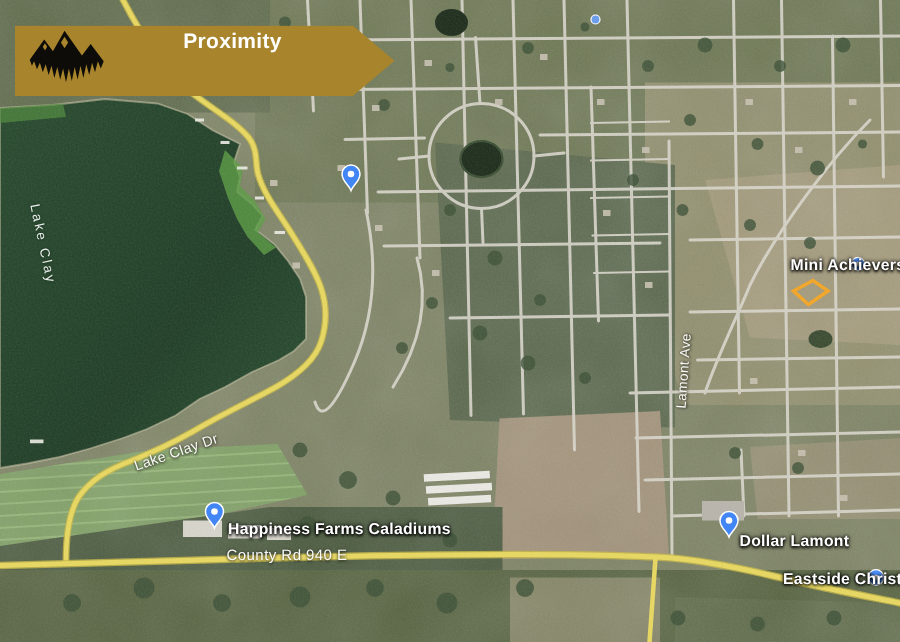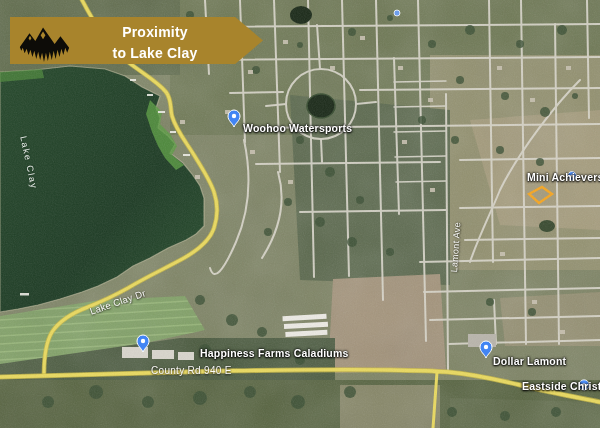--- a/index.html
+++ b/index.html
@@ -10,33 +10,33 @@
   
   .label{position:absolute;color:#fff;font-size:10.5px;font-weight:700;white-space:nowrap;
          letter-spacing:.2px;
          text-shadow:0 0 2px rgba(0,0,0,.95),0 0 3px rgba(0,0,0,.85),0 1px 2px rgba(0,0,0,.9);}
   .road-label{font-weight:400;font-size:10px;letter-spacing:.3px;opacity:.96;
          text-shadow:0 0 2px rgba(60,60,40,.9),0 1px 2px rgba(0,0,0,.7);}
   .water-label{font-weight:400;font-size:9px;letter-spacing:1.6px;opacity:.9;
          text-shadow:0 0 2px rgba(0,30,10,.8);}
   .lbl-woohoo{left:243px;top:122px;}
   .lbl-mini{left:527px;top:171px;}
-  .lbl-happiness{left:152px;top:347px;margin-left:48px;}
+  .lbl-happiness{left:152px;top:347px;}
   .lbl-dollar{left:493px;top:355px;}
   .lbl-eastside{left:522px;top:380px;}
   .lbl-county{left:151px;top:365px;}
   .lbl-lakeclaydr{left:90px;top:306px;transform:rotate(-19deg);transform-origin:0 50%;font-size:9.5px;}
   .lbl-lamont{left:449px;top:272px;transform:rotate(-86deg);transform-origin:0 0;font-size:9px;}
   .lbl-lakewater{left:28px;top:135px;transform:rotate(78deg);transform-origin:0 0;}
 
   
   .banner{position:absolute;left:10px;top:17px;width:253px;height:47px;
           background:#a8842c;
           clip-path:polygon(0 0,89% 0,100% 50%,89% 100%,0 100%);
-          display:flex;align-items:flex-end;}
+          display:flex;align-items:flex-start;}
   .banner-logo{width:58px;height:40px;margin-left:5px;flex:none;}
   .banner-text{flex:1;text-align:center;color:#fff;font-weight:700;font-size:14px;
                line-height:1.5;padding-right:26px;letter-spacing:.2px;}
 </style>
 </head>
 <body>
 
 <div class="screen">
 
   <svg class="map-svg" viewBox="0 0 600 428">
@@ -271,21 +271,20 @@
           <circle r="1.6" fill="#fff"></circle>
       </g>
       <g transform="translate(584,385)">
         <circle r="5.2" fill="#4d90fe" stroke="#fff" stroke-width="0.8"></circle>
           <circle r="1.8" fill="#fff"></circle>
       </g>
       <circle cx="397" cy="13" r="3" fill="#6d9eeb" stroke="#fff" stroke-width="0.8"></circle>
     </g>
   </svg>
 
-  <span class="label lbl-woohoo">Woohoo Watersports</span>
   <span class="label lbl-mini">Mini Achievers Day</span>
   <span class="label lbl-happiness">Happiness Farms Caladiums</span>
   <span class="label lbl-dollar">Dollar Lamont</span>
   <span class="label lbl-eastside">Eastside Christian</span>
 
   <span class="label road-label lbl-county">County Rd 940 E</span>
   <span class="label road-label lbl-lakeclaydr">Lake Clay Dr</span>
   <span class="label road-label lbl-lamont">Lamont Ave</span>
   <span class="label water-label lbl-lakewater">Lake Clay</span>
 
@@ -293,17 +292,16 @@
     <svg class="banner-logo" viewBox="0 0 120 80">
       <path fill="#0d0c08" d="M10,46 L30,18 L42,34 L58,6 L82,40 L94,24 L112,48
         L108,58 L104,48 L100,63 L96,50 L92,67 L88,52 L84,71 L80,54 L76,73 L72,56
         L68,75 L64,58 L60,77 L56,58 L52,73 L48,56 L44,71 L40,54 L36,67 L32,52
         L28,63 L24,50 L20,59 L16,48 L13,54 Z"></path>
       <path fill="#a8842c" d="M53,22 L58,14 L63,22 L58,30 Z"></path>
       <path fill="#a8842c" d="M28,28 L31,23 L34,28 L31,33 Z"></path>
     </svg>
     <div class="banner-text">
       <div>Proximity</div>
-      <div>to Lake Clay</div>
     </div>
   </div>
 
 </div>
 
 </body></html>

